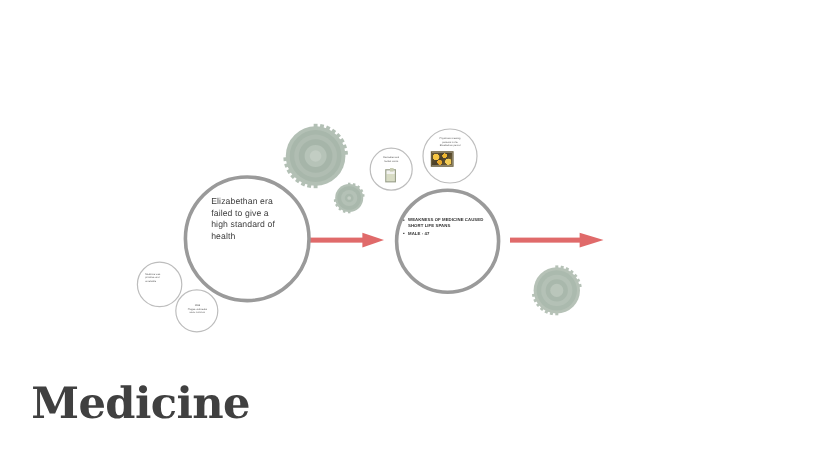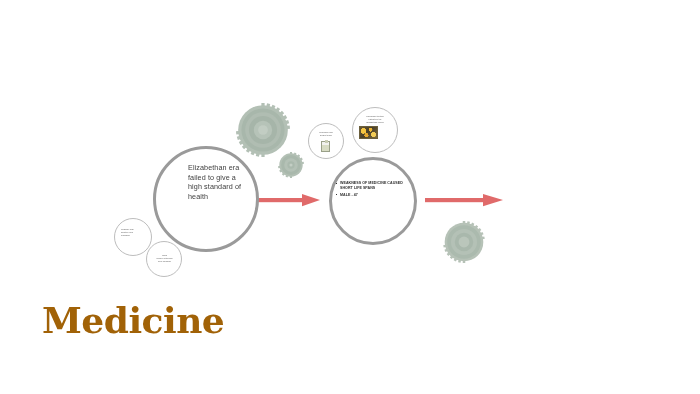--- a/index.html
+++ b/index.html
@@ -33,21 +33,21 @@
   }
 
   .circle-text {
     position: absolute;
     color: #3d3d3d;
     white-space: pre-line;
   }
 
   #circle-a { left: 153px; top: 146px; width: 106px; height: 106px; }
   #circle-a-text {
-    left: 188px; top: 163px; width: 66px;
+    left: 176px; top: 163px; width: 66px;
     font-size: 7.2px; line-height: 9.6px;
     letter-spacing: 0.1px;
   }
 
   #circle-b { left: 329px; top: 157px; width: 88px; height: 88px; }
   #circle-b-list {
     position: absolute;
     left: 336px; top: 181px; width: 74px;
     margin: 0; padding: 0;
     list-style: none;
@@ -127,28 +127,27 @@
   .arrow {
     position: absolute;
   }
   #arrow-1 { left: 258px; top: 191px; width: 62px; height: 18px; }
   #arrow-2 { left: 425px; top: 191px; width: 78px; height: 18px; }
 
   
   #title-medicine {
     position: absolute;
     left: 26px;
-    top: 298px;
+    top: 314px;
     font-family: "DejaVu Serif", serif;
     font-weight: bold;
     font-size: 36px;
     line-height: 44px;
-    color: #a16207;
+    color: #404040;
     letter-spacing: -0.5px;
-    margin-left: 16px;
   }
 </style>
 </head>
 <body>
 
 <div id="canvas">
 
   <svg class="gear" id="gear-1" viewBox="0 0 100 100">
     <g>
       <circle cx="50" cy="50" r="46" fill="#b3c0b5"></circle>

